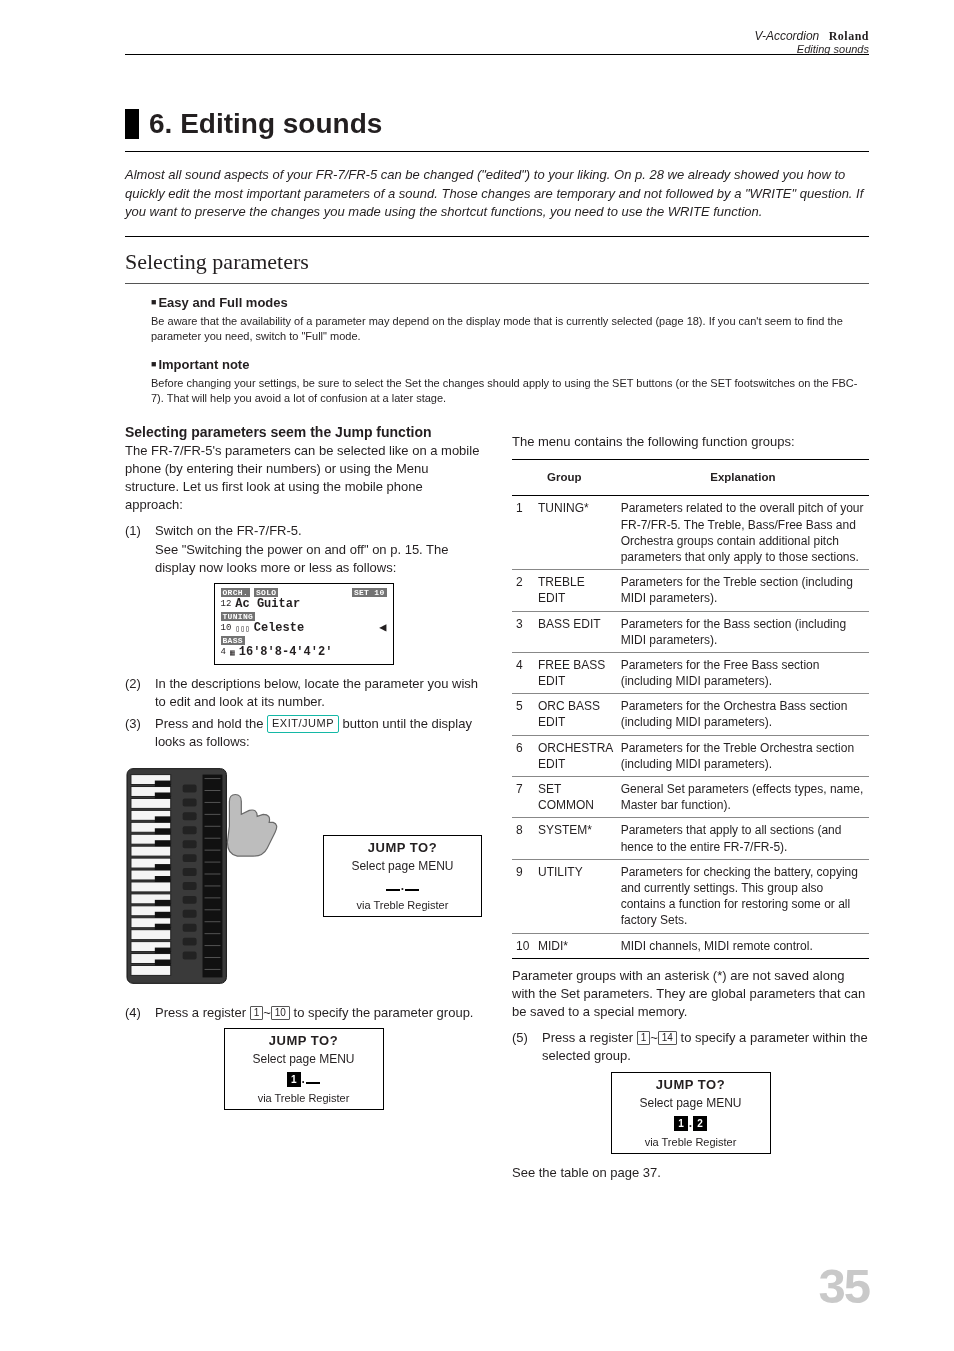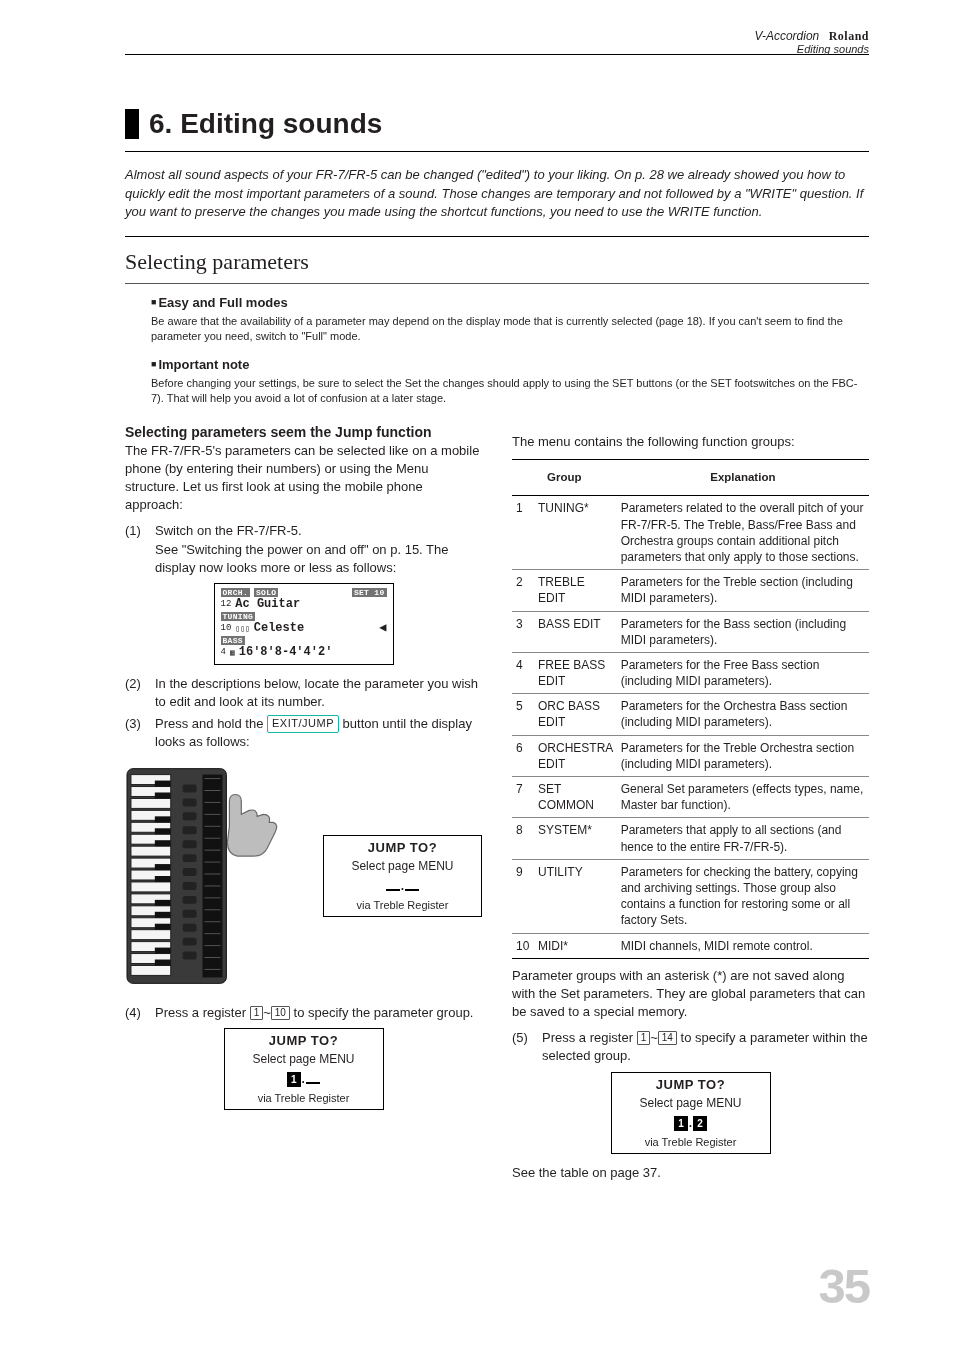--- a/index.html
+++ b/index.html
@@ -442,21 +442,21 @@
               <td>General Set parameters (effects types, name, Master bar function).</td>
             </tr>
             <tr>
               <td>8</td>
               <td>SYSTEM*</td>
               <td>Parameters that apply to all sections (and hence to the entire FR-7/FR-5).</td>
             </tr>
             <tr>
               <td>9</td>
               <td>UTILITY</td>
-              <td>Parameters for checking the battery, copying and archiving settings. Those group also contains a function for restoring some or all factory Sets.</td>
+              <td>Parameters for checking the battery, copying and currently settings. This group also contains a function for restoring some or all factory Sets.</td>
             </tr>
             <tr>
               <td>10</td>
               <td>MIDI*</td>
               <td>MIDI channels, MIDI remote control.</td>
             </tr>
           </tbody>
       </table>
 
       <p class="para" style="margin-top:8px">Parameter groups with an asterisk (*) are not saved along with the Set parameters. They are global parameters that can be saved to a special memory.</p>

